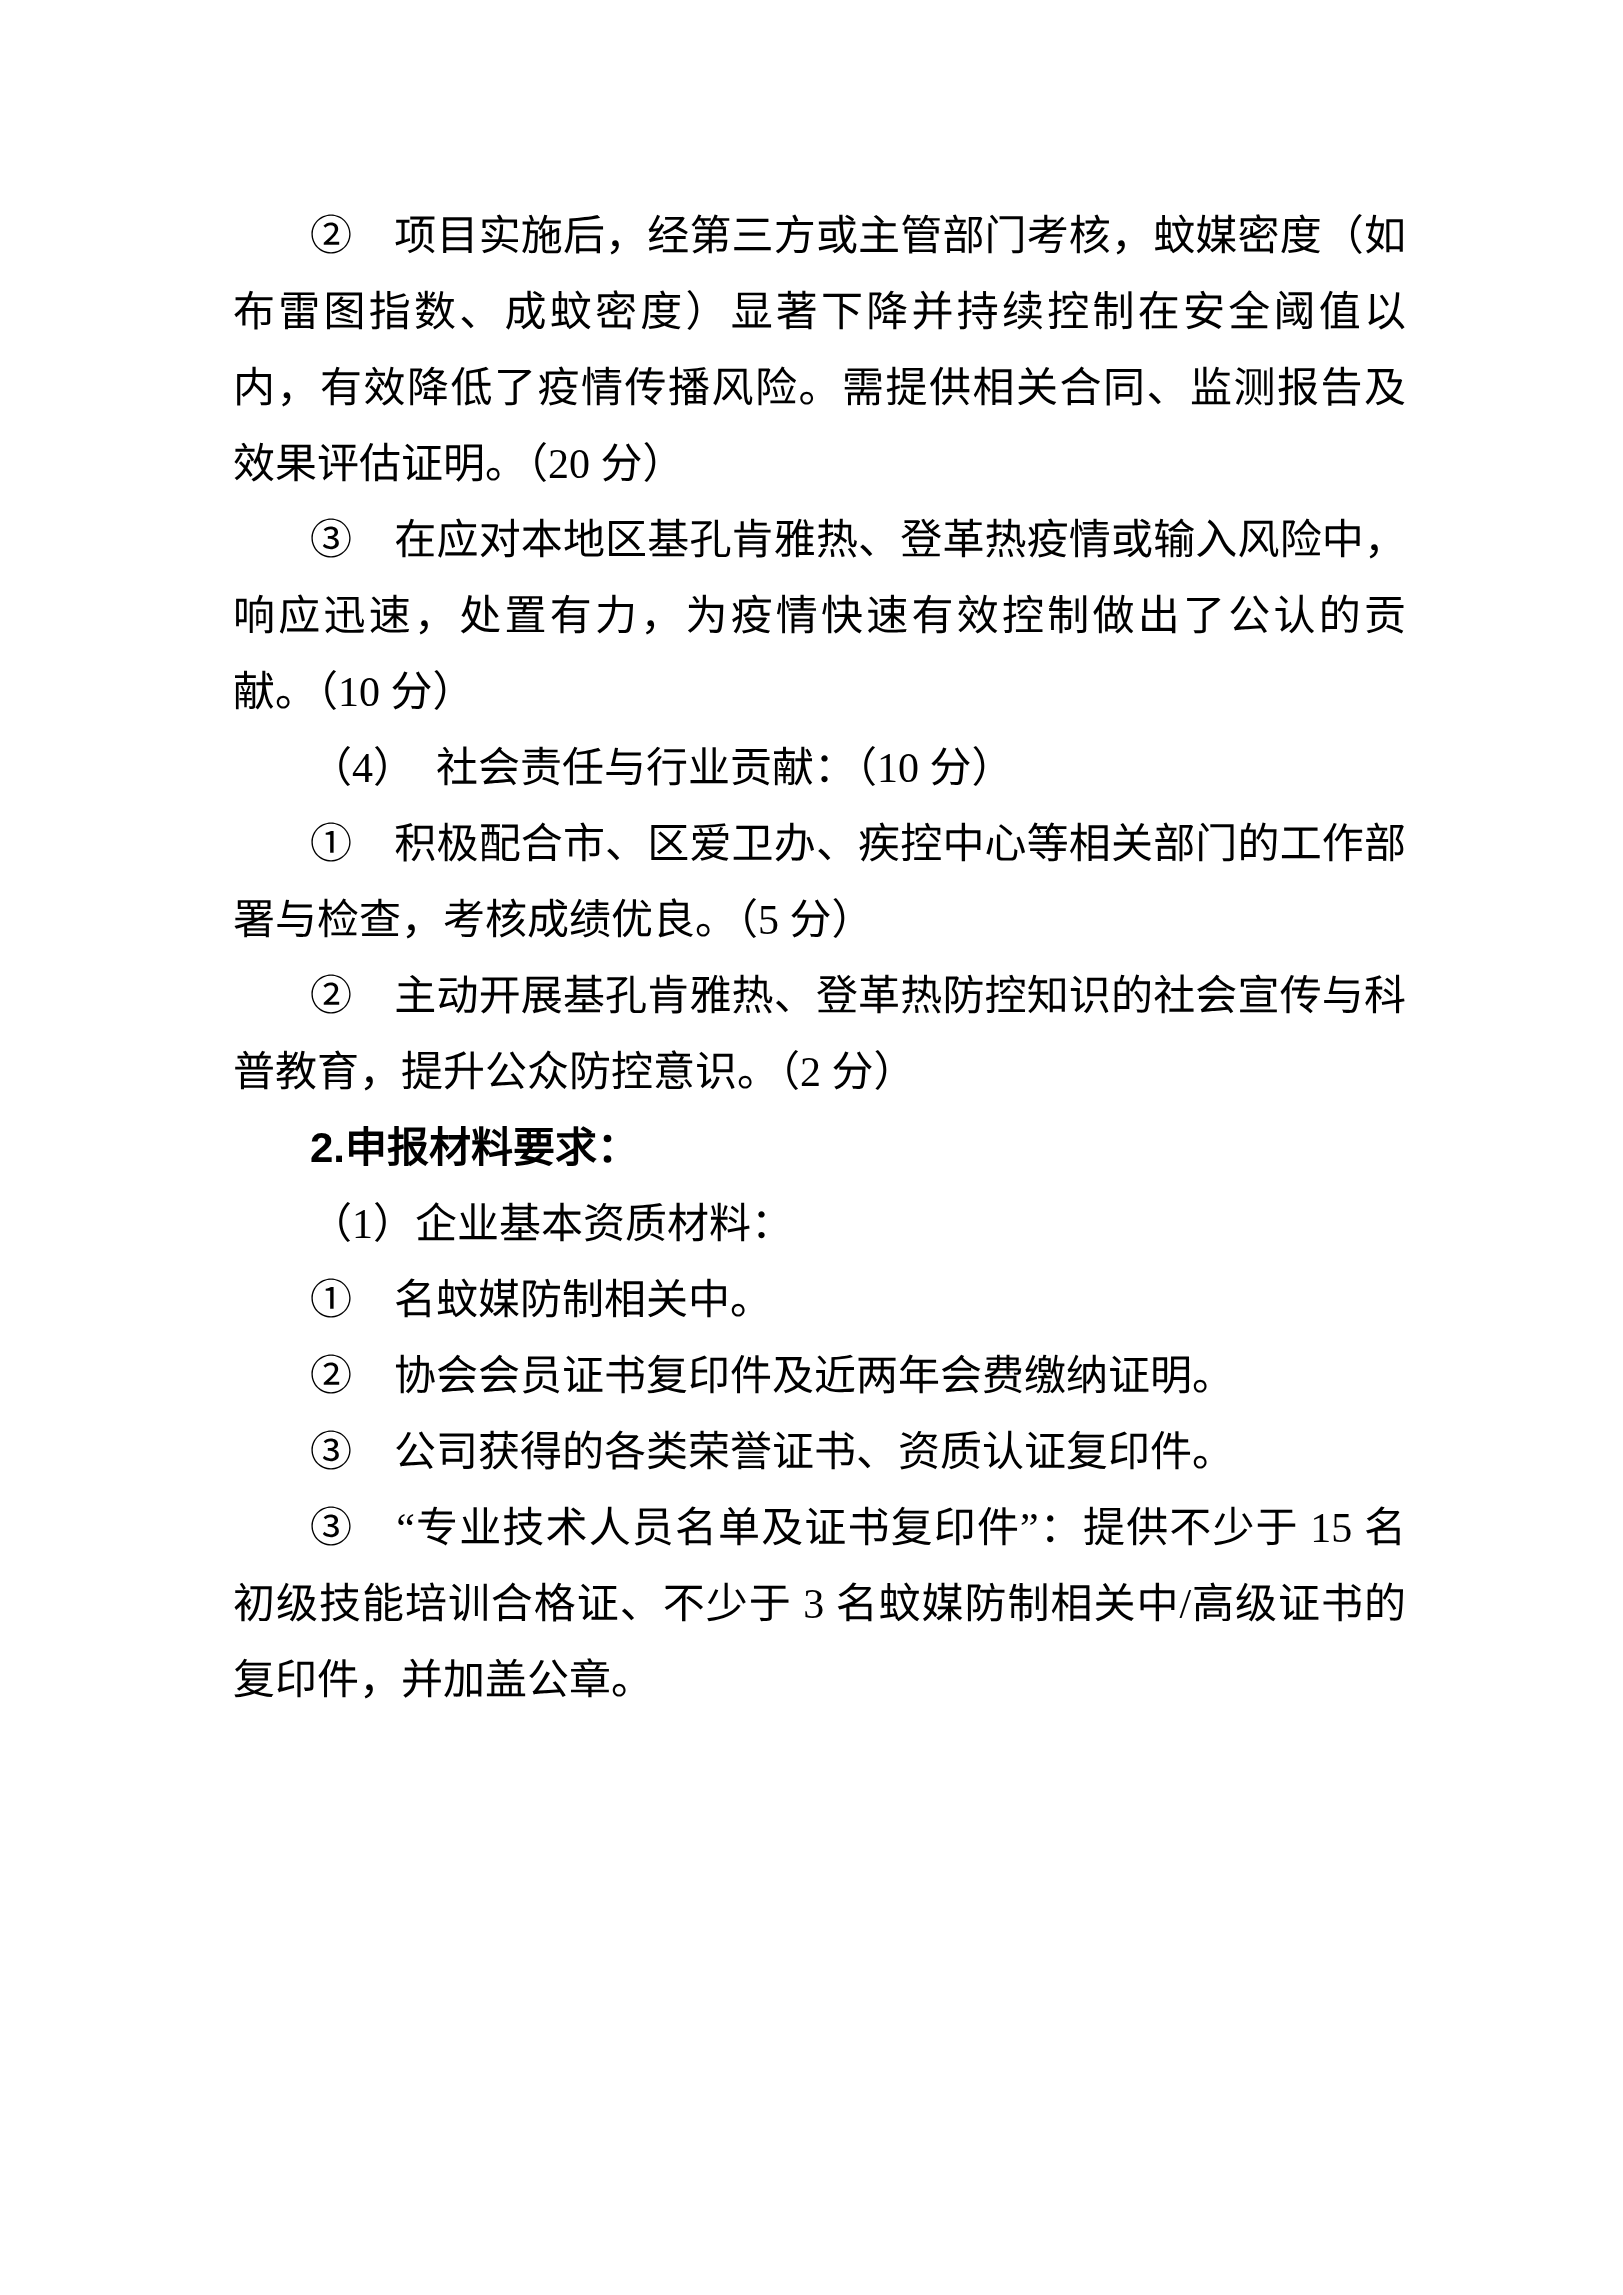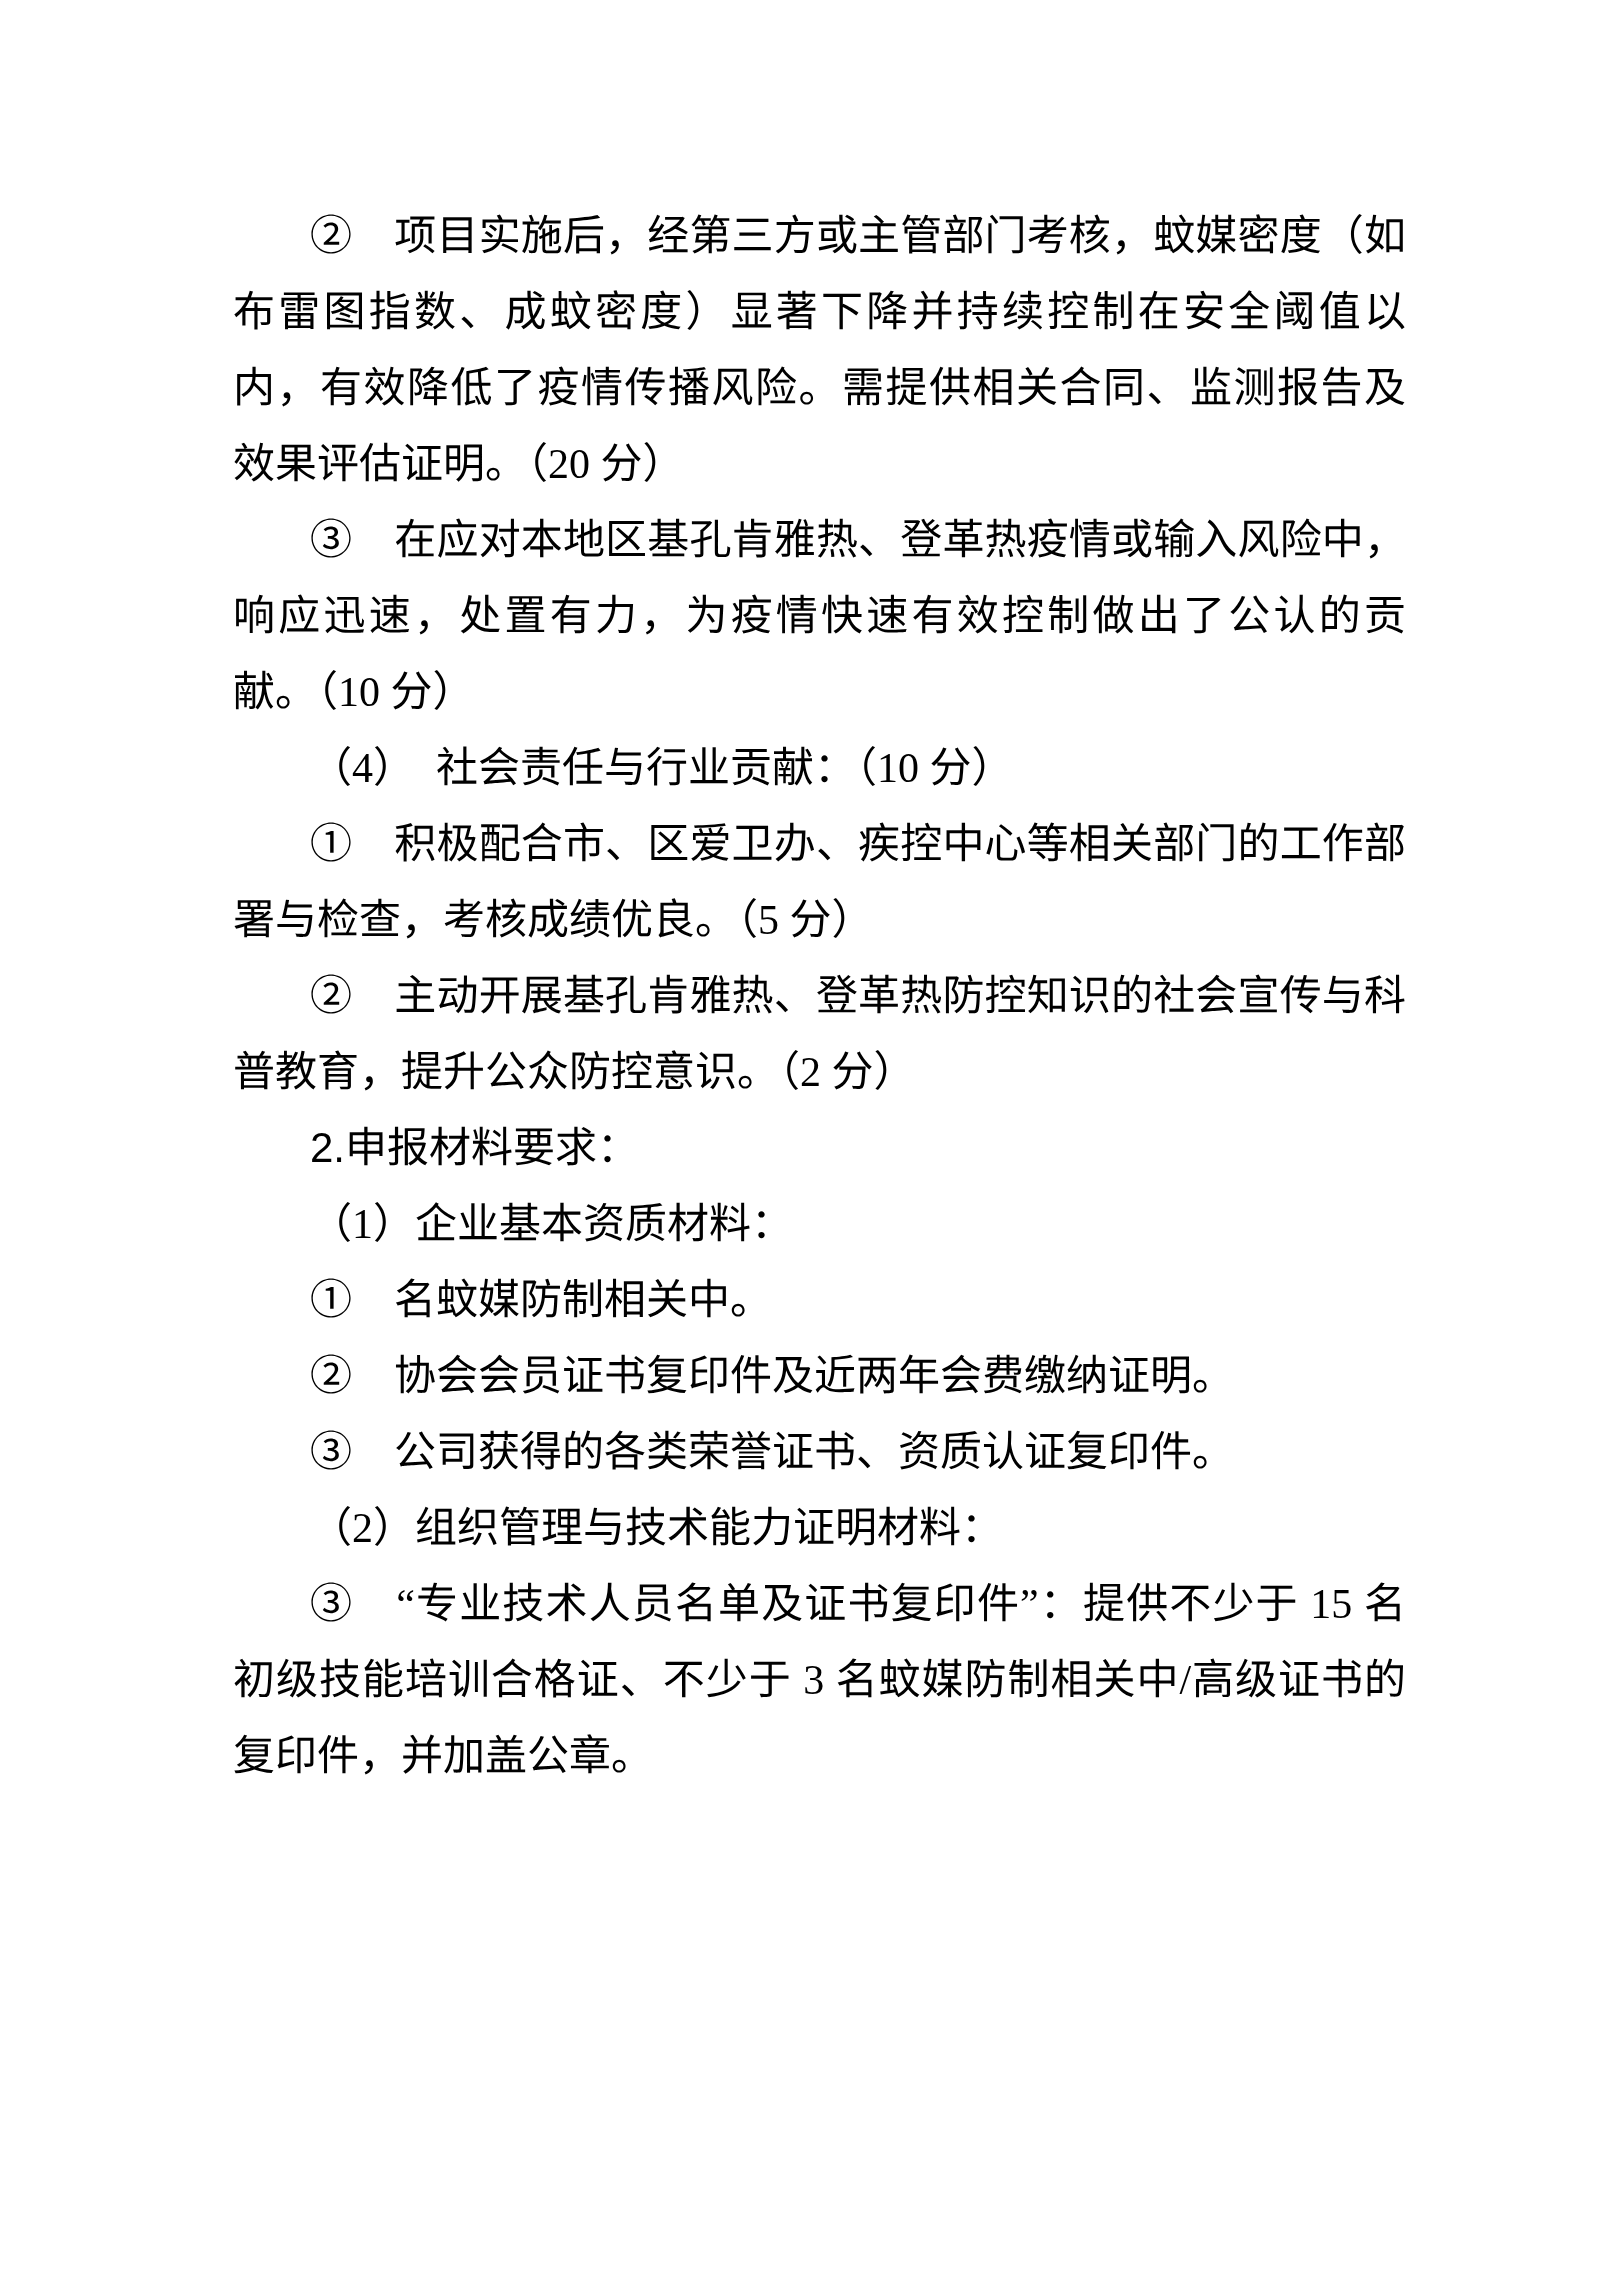--- a/index.html
+++ b/index.html
@@ -27,35 +27,34 @@
     line-height: 76px;
     color: #000000;
     text-align: justify;
     text-justify: inter-character;
     text-indent: 77px;
     letter-spacing: 0;
     word-break: break-all;
   }
   p.para.heading {
     font-family: "Liberation Sans", "DejaVu Sans", sans-serif;
-    font-weight: normal;
+    font-weight: bold;
   }
 </style>
 </head>
 <body>
 
 <div class="page">
   <div class="doc-body">
     <p class="para">②　项目实施后，经第三方或主管部门考核，蚊媒密度（如布雷图指数、成蚊密度）显著下降并持续控制在安全阈值以内，有效降低了疫情传播风险。需提供相关合同、监测报告及效果评估证明。（20 分）</p>
     <p class="para">③　在应对本地区基孔肯雅热、登革热疫情或输入风险中，响应迅速，处置有力，为疫情快速有效控制做出了公认的贡献。（10 分）</p>
     <p class="para">（4）　社会责任与行业贡献：（10 分）</p>
     <p class="para">①　积极配合市、区爱卫办、疾控中心等相关部门的工作部署与检查，考核成绩优良。（5 分）</p>
     <p class="para">②　主动开展基孔肯雅热、登革热防控知识的社会宣传与科普教育，提升公众防控意识。（2 分）</p>
     <p class="para heading">2.申报材料要求：</p>
     <p class="para">（1）企业基本资质材料：</p>
     <p class="para">①　名蚊媒防制相关中。</p>
     <p class="para">②　协会会员证书复印件及近两年会费缴纳证明。</p>
     <p class="para">③　公司获得的各类荣誉证书、资质认证复印件。</p>
-    <p class="para">（2）组织管理与技术能力证明材料：</p>
     <p class="para">③　“专业技术人员名单及证书复印件”：提供不少于 15 名初级技能培训合格证、不少于 3 名蚊媒防制相关中/高级证书的复印件，并加盖公章。</p>
   </div>
 </div>
 
 
 </body></html>

